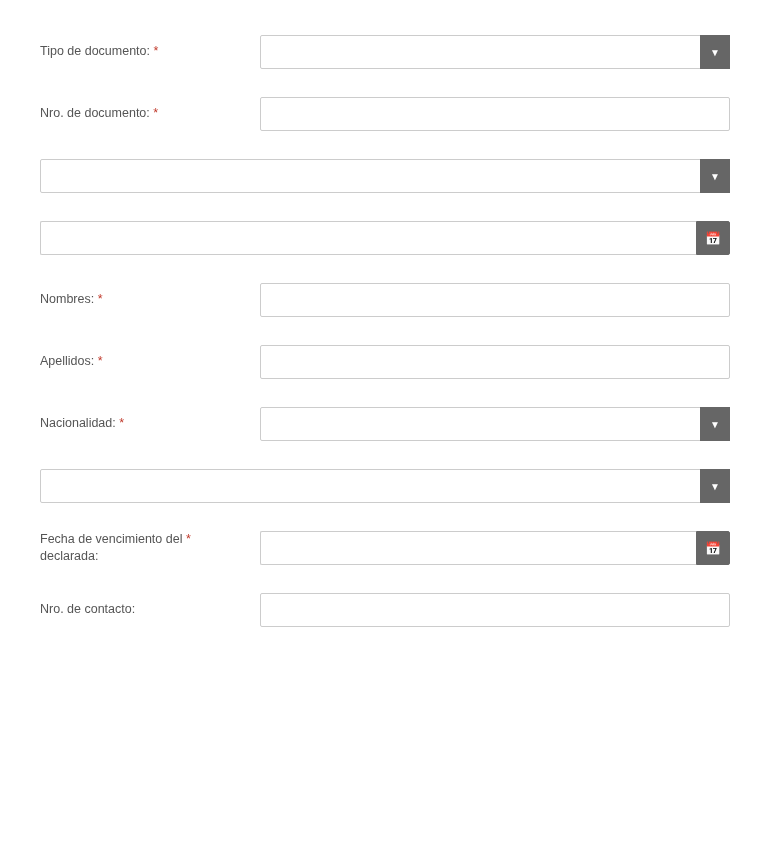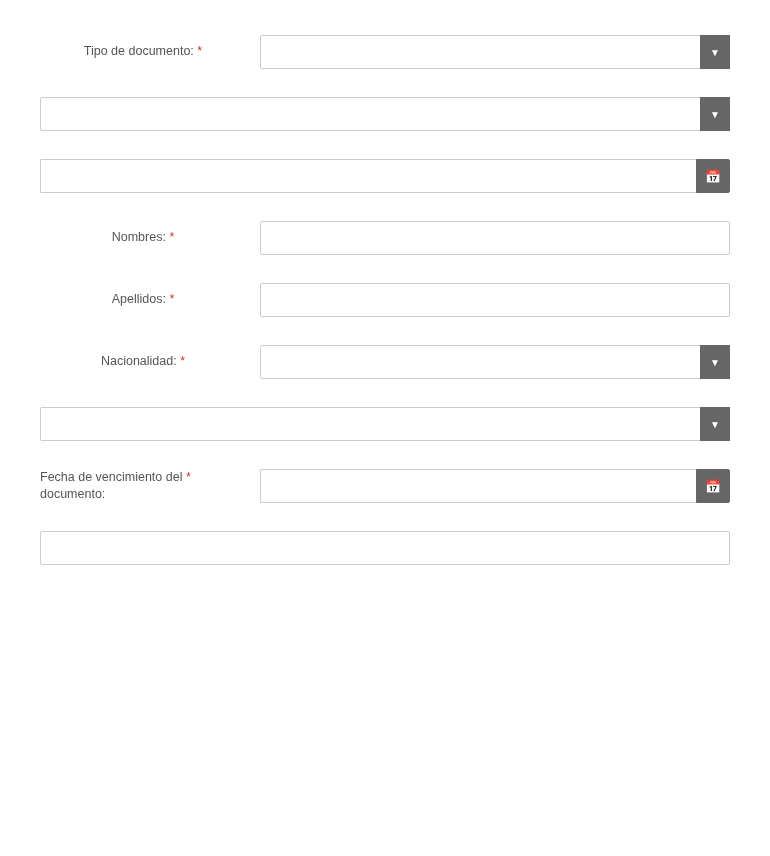--- a/index.html
+++ b/index.html
@@ -23,21 +23,21 @@
 
     .form-row {
       display: flex;
       align-items: center;
       margin-bottom: 18px;
       min-height: 44px;
     }
 
     .form-label {
       width: 220px;
-      text-align: center;
+      text-align: left;
       padding-right: 14px;
       font-size: 12.5px;
       color: #555;
       flex-shrink: 0;
       line-height: 1.4;
     }
 
     .required-star {
       color: #c0392b;
     }
@@ -150,20 +150,27 @@
     <div class="select-wrapper">
       <select class="form-control">
         <option value=""></option>
       </select>
       <div class="select-arrow">
         <span>▼</span>
       </div>
     </div>
   </div>
 
+  <div class="form-row">
+    <div class="form-label">
+      <span>Nro. de documento:</span>
+      <span class="required-star">*</span>
+    </div>
+    <input type="text" class="form-control" style="">
+  </div>
 
   <div class="form-row">
     <div class="select-wrapper">
       <select class="form-control">
         <option value=""></option>
       </select>
       <div class="select-arrow">
         <span>▼</span>
       </div>
     </div>
@@ -217,29 +224,32 @@
       <div class="select-arrow">
         <span>▼</span>
       </div>
     </div>
   </div>
 
   <div class="form-row">
     <div class="form-label multi-line-label">
       <span>Fecha de vencimiento del</span>
       <span class="required-star">*</span><br>
-      <span>documento:</span>
+      <span>declarada:</span>
     </div>
     <div class="date-wrapper">
       <input type="text" style="">
       <div class="date-btn">
         <span>📅</span>
       </div>
     </div>
   </div>
 
 
 
   <div class="form-row">
+    <div class="form-label">
+      <span>Nro. de contacto:</span>
+    </div>
     <input type="text" class="form-control" style="">
   </div>
 
 </div>
 
 </body></html>

